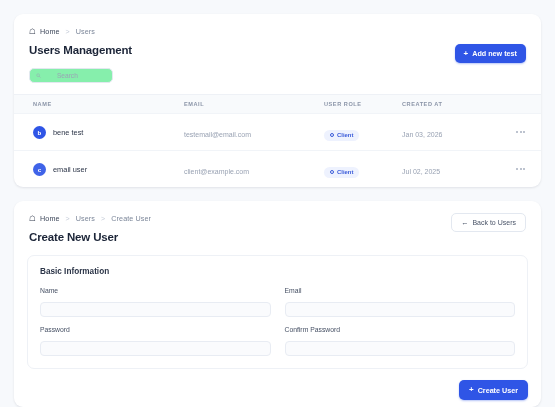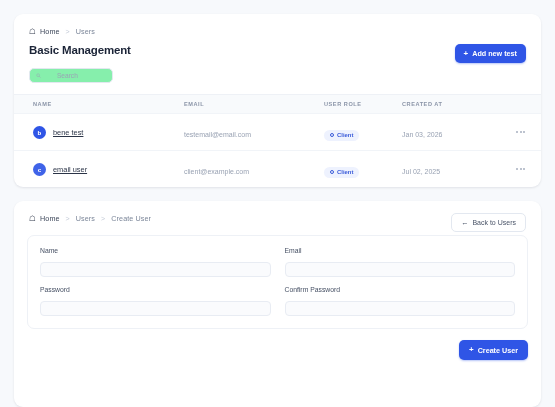--- a/index.html
+++ b/index.html
@@ -144,21 +144,21 @@
     background: #2f55e6;
     color: #ffffff;
     font-size: 6.2px;
     font-weight: bold;
     display: flex;
     align-items: center;
     justify-content: center;
     flex: none;
   }
   .avatar.alt { background: #3f63e8; }
-  .user-name { font-size: 7.4px; color: #2b3447; text-decoration: underline; }
+  .user-name { font-size: 7.4px; color: #2b3447; }
 
   .email-text { font-size: 7px; color: #99a2b3; }
   .date-text { font-size: 7px; color: #99a2b3; }
 
   .badge {
     display: inline-flex;
     align-items: center;
     gap: 3px;
     background: #eef2fe;
     color: #3a5bd9;
@@ -277,21 +277,21 @@
     <div class="users-head">
       <div class="crumb-row">
         <span class="crumb-home">
           <span class="home-glyph">☖</span>
           <span>Home</span>
         </span>
         <span class="crumb-sep">&gt;</span>
         <span class="crumb-current">Users</span>
       </div>
 
-      <div class="page-title">Basic Management</div>
+      <div class="page-title">Users Management</div>
     </div>
 
     <button class="add-btn">
       <span class="plus-glyph">+</span>
       <span>Add new test</span>
     </button>
 
     <div class="search-wrap">
       <svg width="7" height="7" viewBox="0 0 16 16">
         <circle cx="7" cy="7" r="4.6" fill="none" stroke="#9aa4b5" stroke-width="1.6"></circle>
@@ -381,28 +381,30 @@
         <span class="crumb-home">
           <span class="home-glyph">☖</span>
           <span>Home</span>
         </span>
         <span class="crumb-sep">&gt;</span>
         <span class="crumb-link">Users</span>
         <span class="crumb-sep">&gt;</span>
         <span class="crumb-current">Create User</span>
       </div>
 
+      <div class="page-title">Create New User</div>
     </div>
 
     <button class="back-btn">
       <span class="arrow-glyph">←</span>
       <span>Back to Users</span>
     </button>
 
     <div class="form-box">
+      <div class="section-title">Basic Information</div>
 
       <div class="form-grid">
 
         <div>
           <label class="field-label">Name</label>
           <input class="field-input" type="text" placeholder="" style="">
         </div>
 
         <div>
           <label class="field-label">Email</label>

